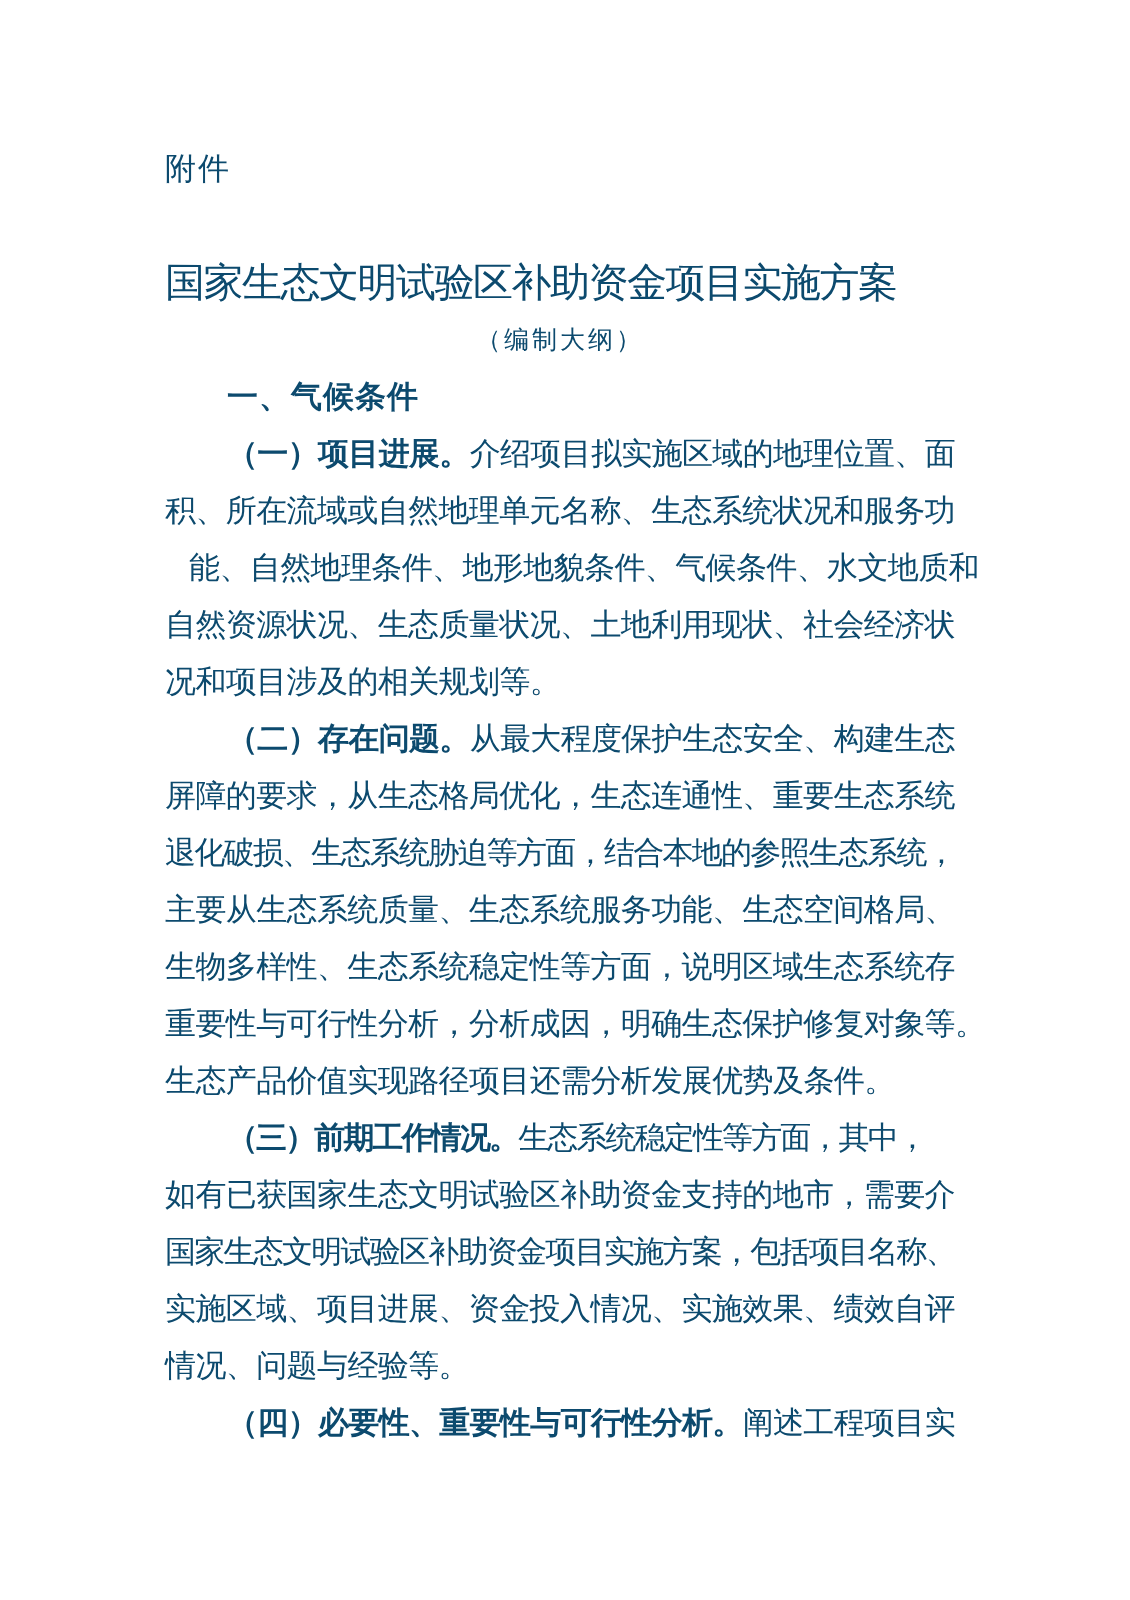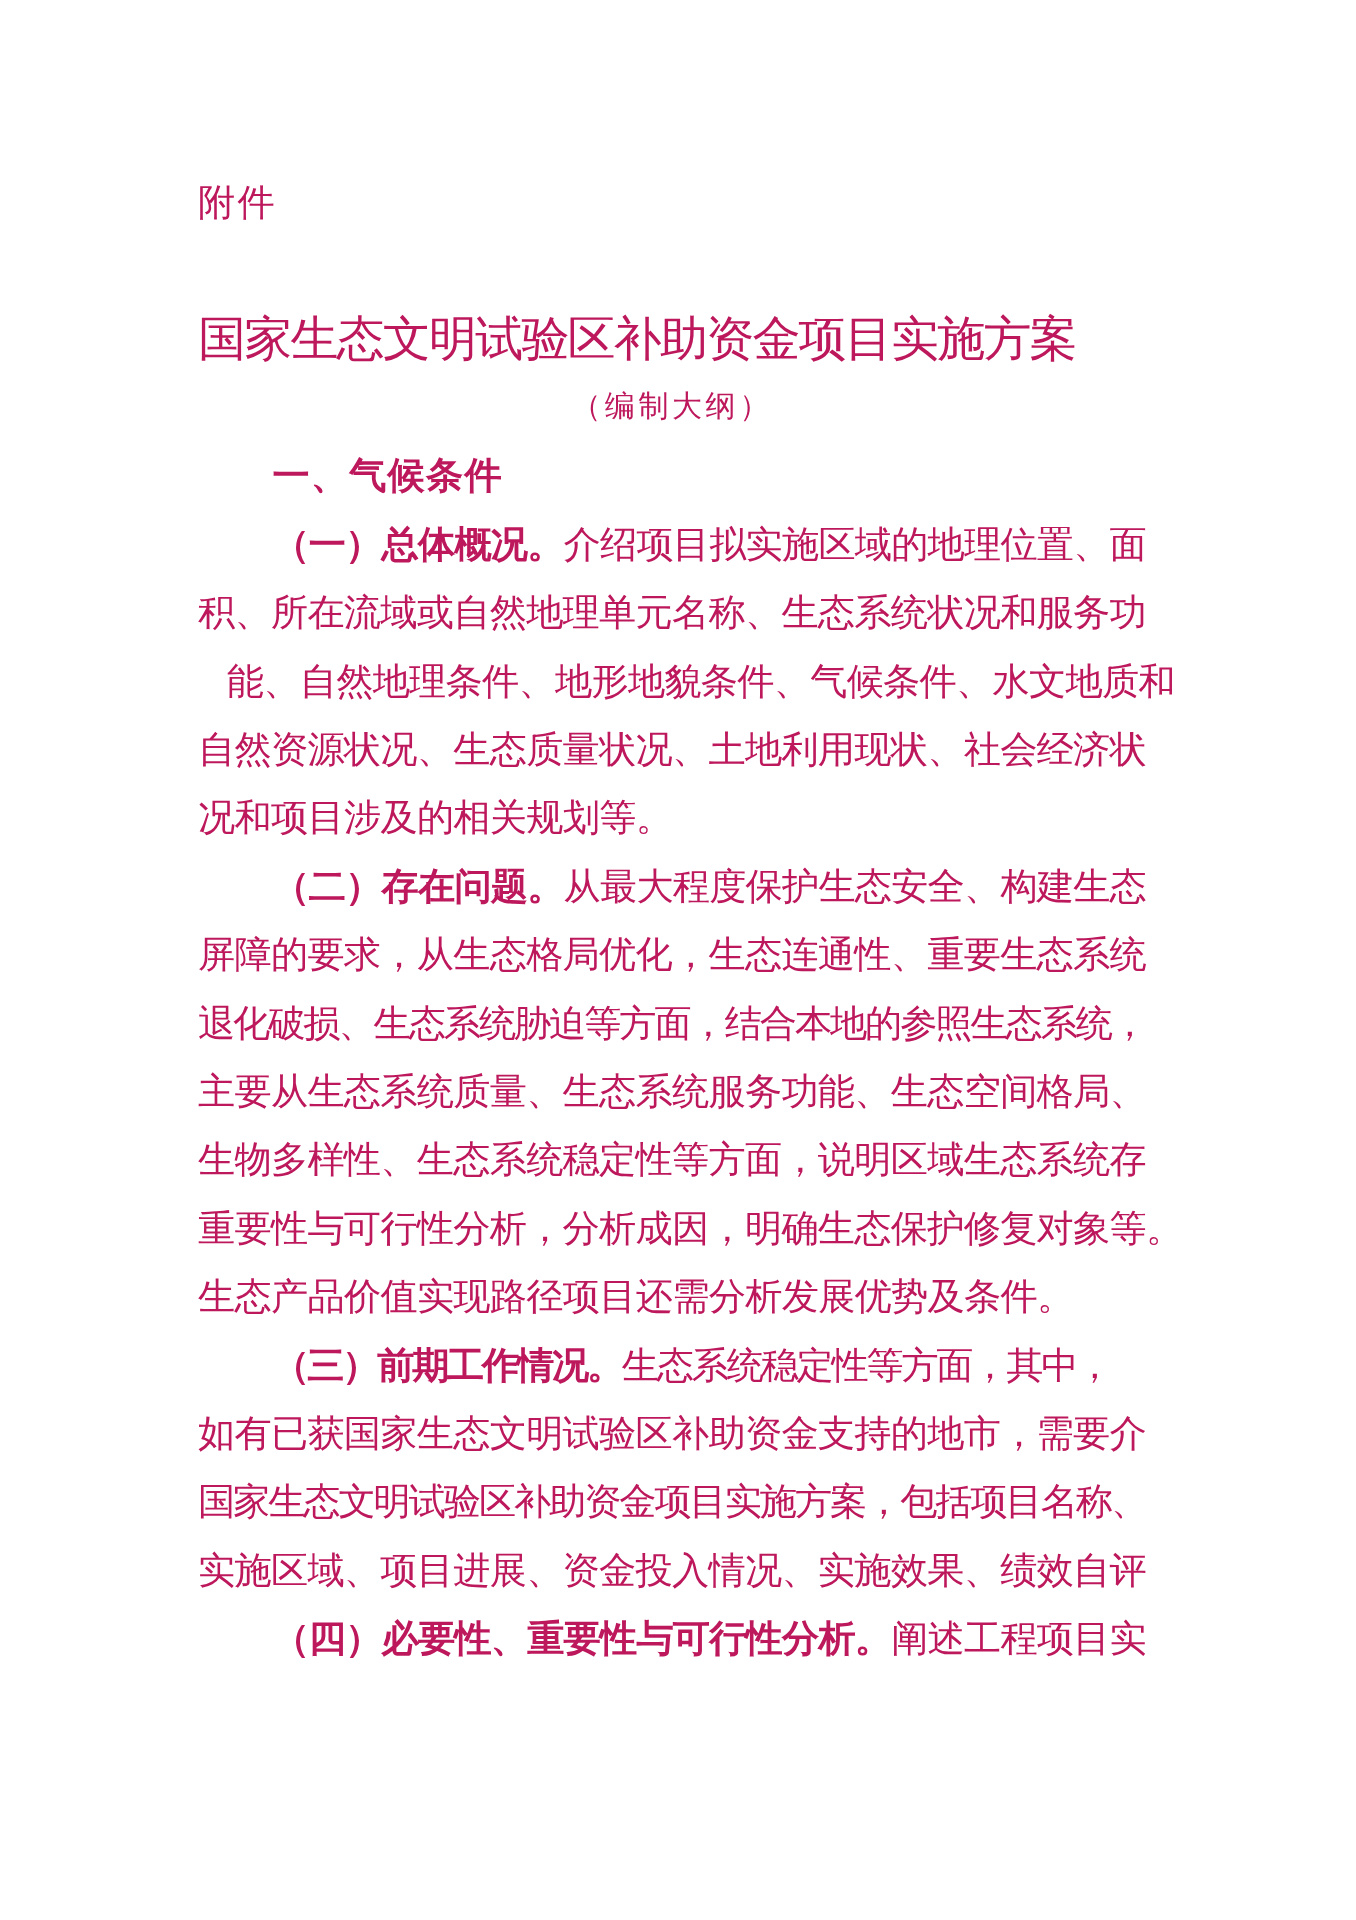--- a/index.html
+++ b/index.html
@@ -60,55 +60,56 @@
   .para .line.first{
     padding-left:62px;
   }
   .para .lead{
     font-weight:700;
   }
 </style>
 </head>
 <body>
 
-<div class="page" style="background: rgb(255, 255, 255); color: #be185d;">
+<div class="page" style="background: rgb(255, 255, 255); color: #0c4a6e;">
   <div class="content">
 
     <div class="row attachment">附件</div>
 
     <div class="spacer"></div>
 
     <div class="row title-row">国家生态文明试验区补助资金项目实施方案</div>
 
     <div class="row subtitle-row">（编制大纲）</div>
 
     <div class="row heading-row">一、气候条件</div>
 
     <div>
         <div class="para">
-          <div class="line first" style="letter-spacing: -0.666667px;"><b class="lead">（一）总体概况。</b><span>介绍项目拟实施区域的地理位置、面</span></div>
+          <div class="line first" style="letter-spacing: -0.666667px;"><b class="lead">（一）项目进展。</b><span>介绍项目拟实施区域的地理位置、面</span></div>
           <div class="line" style="letter-spacing: -0.615385px;"><span>积、所在流域或自然地理单元名称、生态系统状况和服务功</span></div>
           <div class="line" style="letter-spacing: -0.615385px; margin-left: 24px;"><span>能、自然地理条件、地形地貌条件、气候条件、水文地质和</span></div>
           <div class="line" style="letter-spacing: -0.615385px;"><span>自然资源状况、生态质量状况、土地利用现状、社会经济状</span></div>
           <div class="line" style="letter-spacing: -0.6px;"><span>况和项目涉及的相关规划等。</span></div>
         </div>
         <div class="para">
           <div class="line first" style="letter-spacing: -0.666667px;"><b class="lead">（二）存在问题。</b><span>从最大程度保护生态安全、构建生态</span></div>
           <div class="line" style="letter-spacing: -0.615385px;"><span>屏障的要求，从生态格局优化，生态连通性、重要生态系统</span></div>
           <div class="line" style="letter-spacing: -1.74074px;"><span>退化破损、生态系统胁迫等方面，结合本地的参照生态系统，</span></div>
           <div class="line" style="letter-spacing: -0.615385px;"><span>主要从生态系统质量、生态系统服务功能、生态空间格局、</span></div>
           <div class="line" style="letter-spacing: -0.615385px;"><span>生物多样性、生态系统稳定性等方面，说明区域生态系统存</span></div>
           <div class="line" style="letter-spacing: -0.615385px;"><span>重要性与可行性分析，分析成因，明确生态保护修复对象等。</span></div>
           <div class="line" style="letter-spacing: -0.6px;"><span>生态产品价值实现路径项目还需分析发展优势及条件。</span></div>
         </div>
         <div class="para">
           <div class="line first" style="letter-spacing: -1.88px;"><b class="lead">（三）前期工作情况。</b><span>生态系统稳定性等方面，其中，</span></div>
           <div class="line" style="letter-spacing: -0.615385px;"><span>如有已获国家生态文明试验区补助资金支持的地市，需要介</span></div>
           <div class="line" style="letter-spacing: -1.74074px;"><span>国家生态文明试验区补助资金项目实施方案，包括项目名称、</span></div>
           <div class="line" style="letter-spacing: -0.615385px;"><span>实施区域、项目进展、资金投入情况、实施效果、绩效自评</span></div>
+          <div class="line" style="letter-spacing: -0.6px;"><span>情况、问题与经验等。</span></div>
         </div>
         <div class="para">
           <div class="line first" style="letter-spacing: -0.666667px;"><b class="lead">（四）必要性、重要性与可行性分析。</b><span>阐述工程项目实</span></div>
         </div>
       </div>
 
   </div>
 </div>
 
 </body></html>

